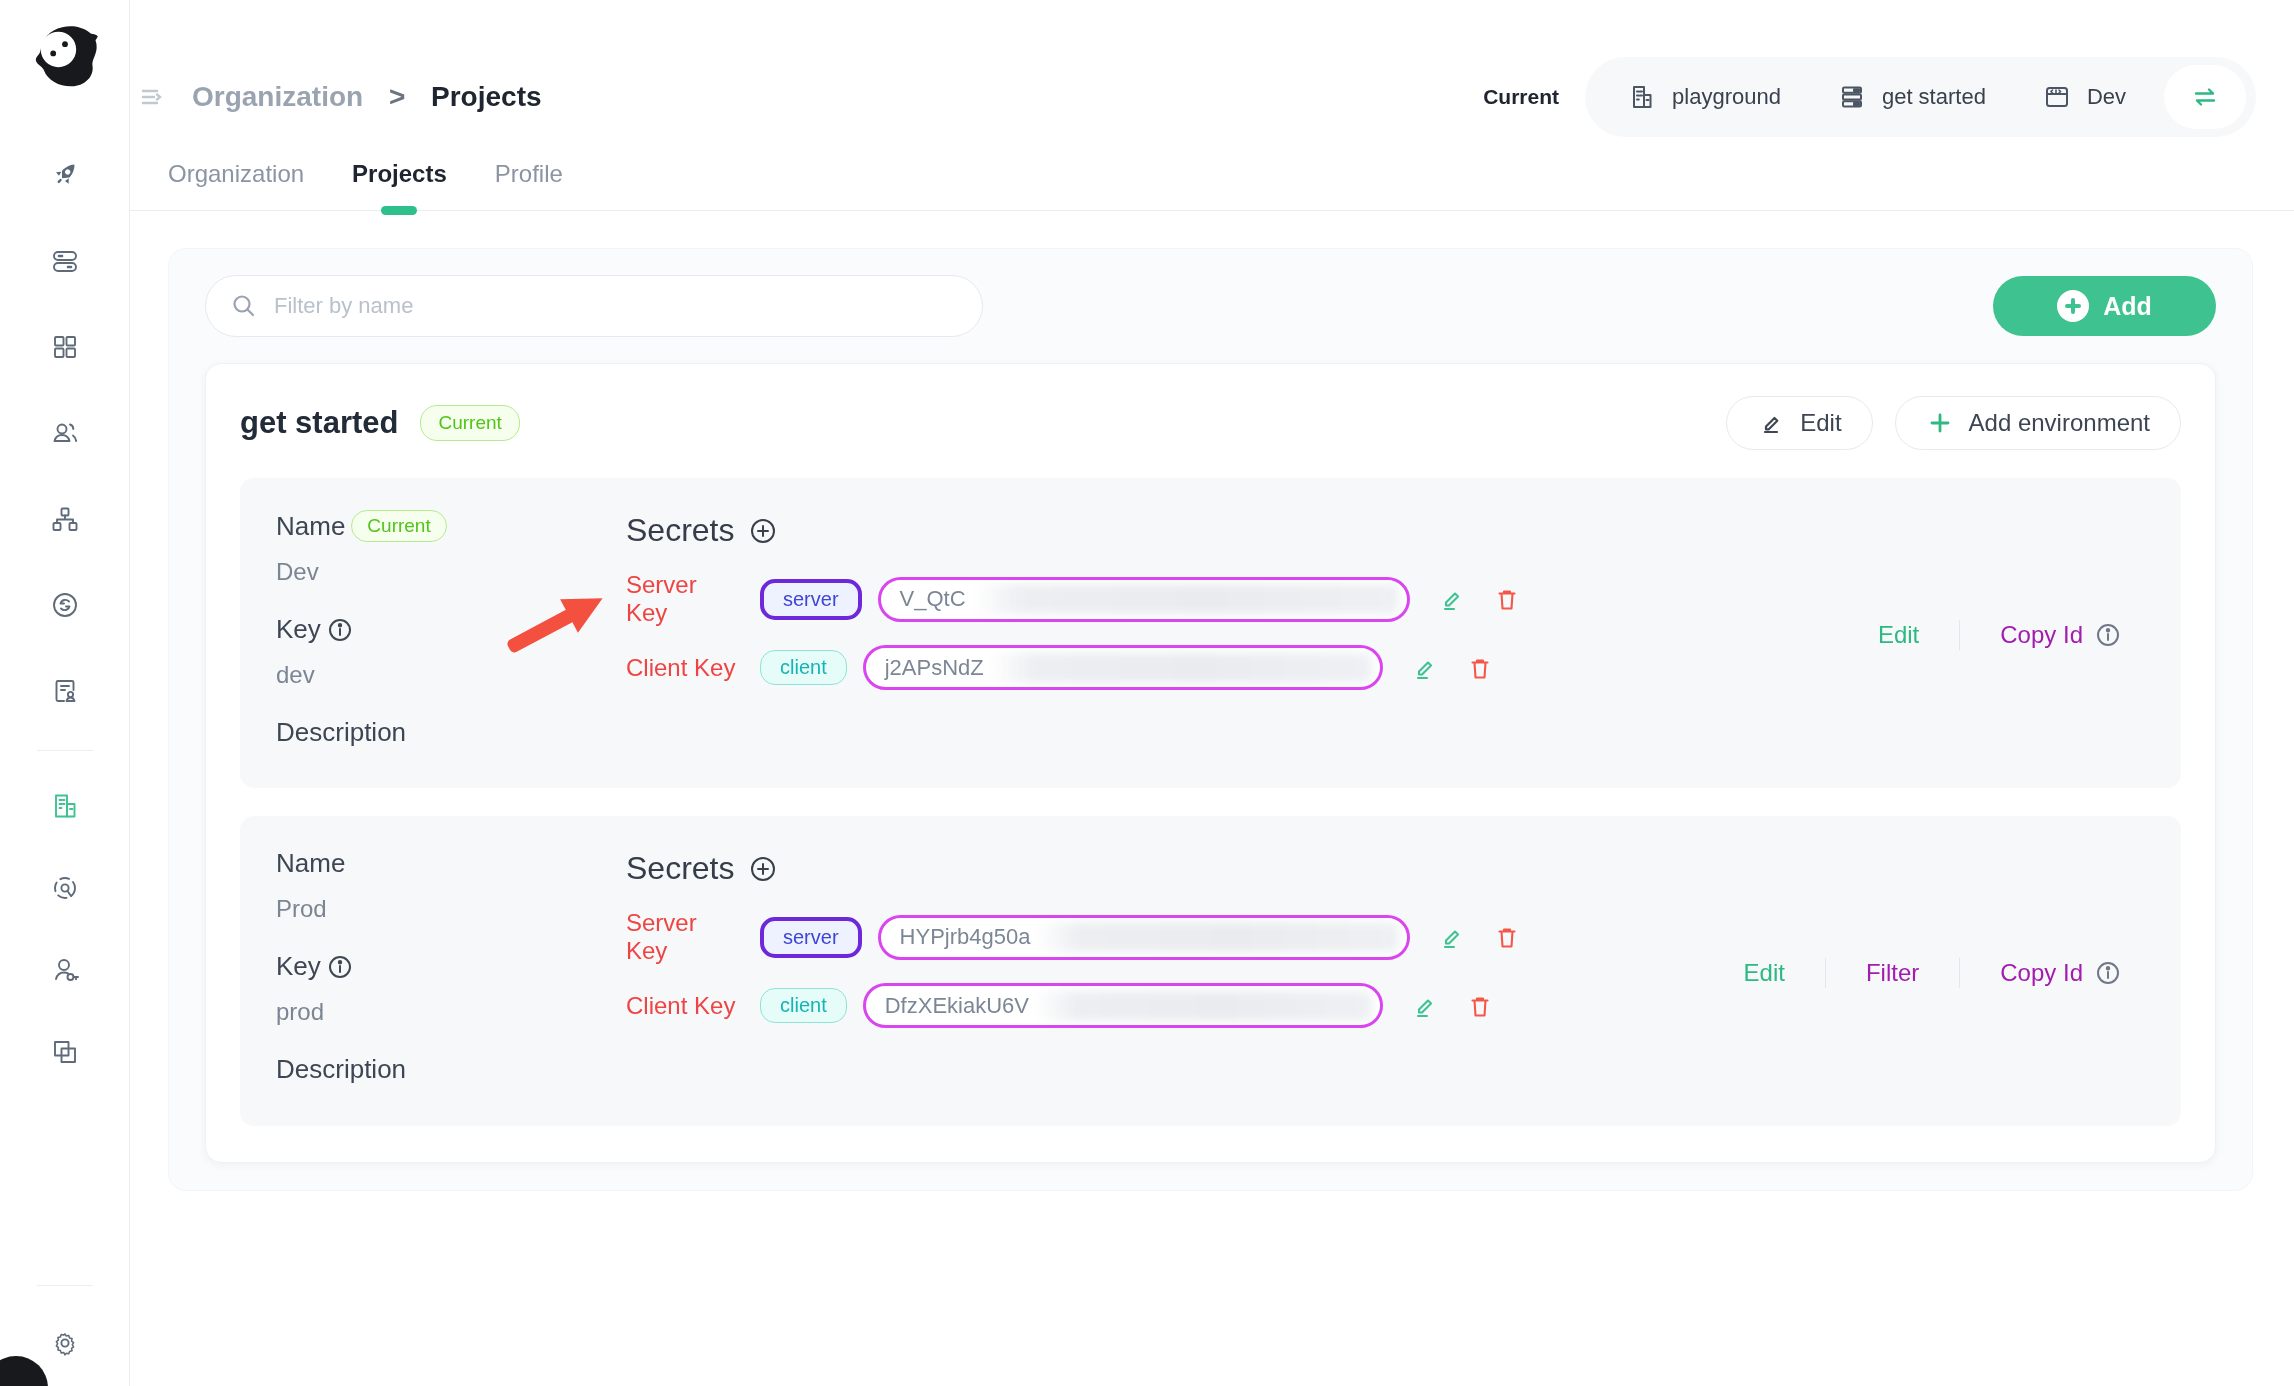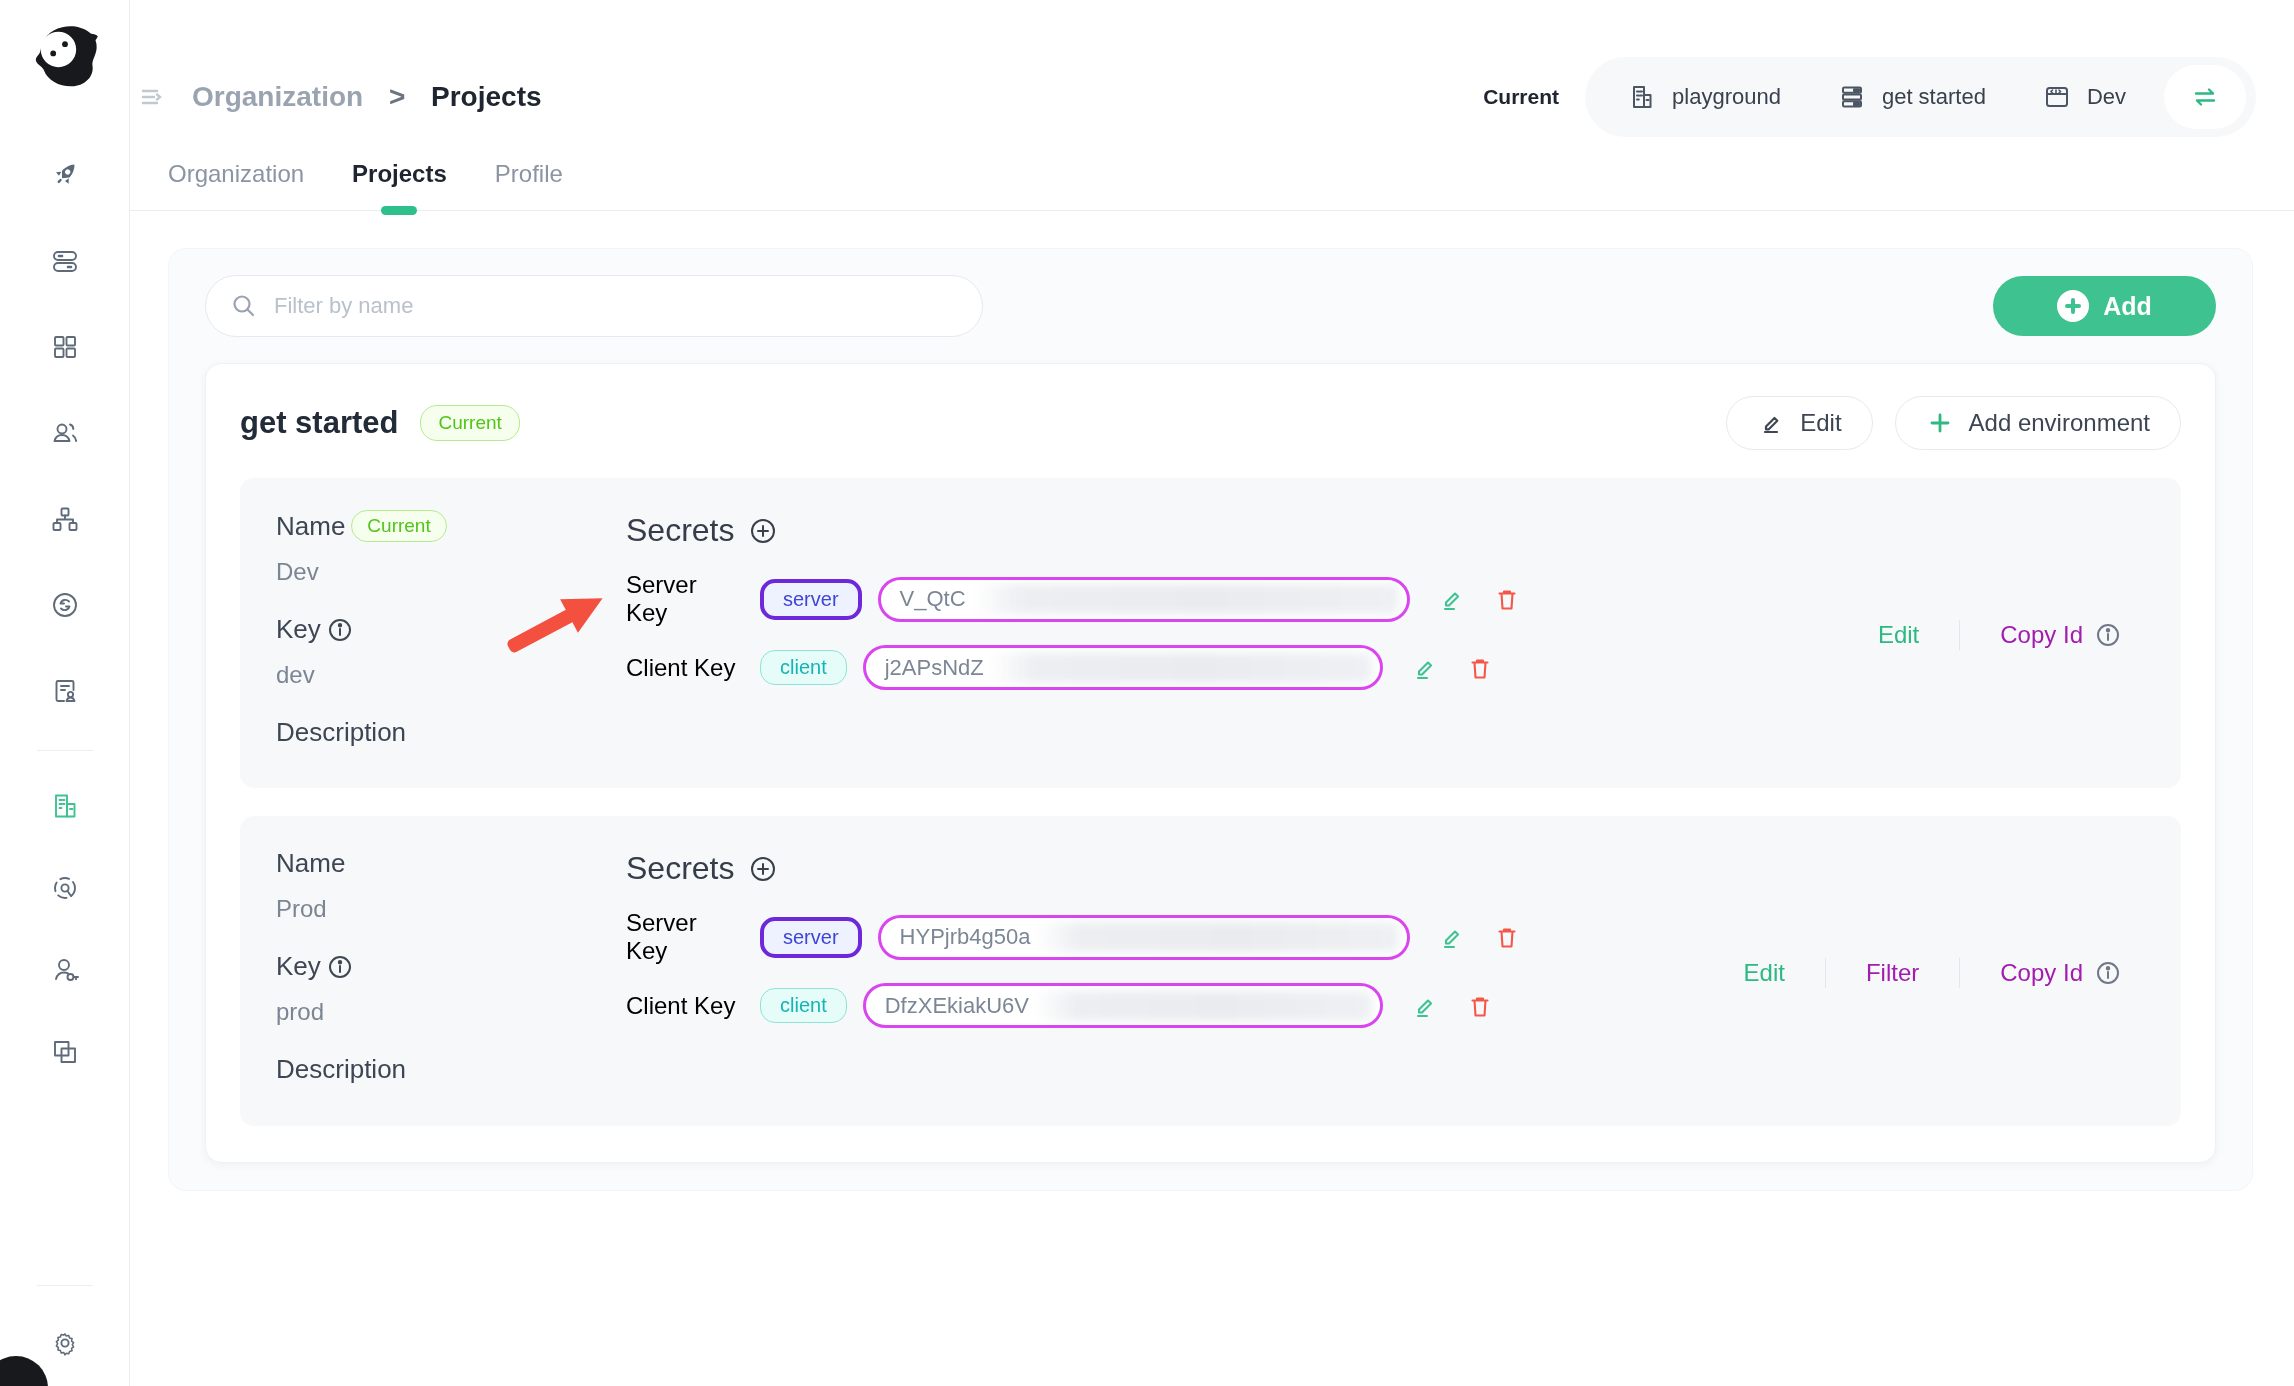--- a/index.html
+++ b/index.html
@@ -78,21 +78,21 @@
   .env-row { position:relative; margin-top:28px; background:#f7f8f9; border-radius:14px; min-height:310px;
              display:grid; grid-template-columns:350px 1fr auto; padding:32px 0 28px 36px; }
   .field-label { font-size:26px; color:#3d4654; display:flex; align-items:center; gap:6px; }
   .field-value { font-size:24px; color:#7b8594; margin:16px 0 28px; }
   .mini-badge { font-size:19px; color:#52c41a; background:#f6ffed; border:1px solid #b7eb8f; border-radius:16px; padding:4px 15px; }
   .info-ic { width:26px; height:26px; stroke:#3f4754; stroke-width:2; fill:none; stroke-linecap:round; }
   .secrets-col { padding-top:2px; }
   .secrets-head { font-size:32px; color:#353d4a; display:flex; align-items:center; gap:14px; margin-bottom:22px; }
   .plus-circle-ic { width:30px; height:30px; stroke:#39404d; stroke-width:2; fill:none; stroke-linecap:round; cursor:pointer; }
   .secret-row { display:flex; align-items:center; gap:16px; margin-bottom:18px; }
-  .secret-label { width:118px; font-size:24px; color:#000000; }
+  .secret-label { width:118px; font-size:24px; color:#ef4444; }
   .type-badge { font-size:20px; border-radius:15px; padding:5px 19px; }
   .type-badge.server { color:#3d46d6; background:#eef1fe; border:4px solid #6d28d9; }
   .type-badge.client { color:#13b5b5; background:#e6fcf9; border:1px solid #8fe3d6; }
   .secret-pill { display:flex; align-items:center; width:532px; height:45px; background:#fff; border:3px solid #d946ef;
                  border-radius:23px; padding:0 8px 0 19px; overflow:hidden; }
   .secret-pill.client-w { width:520px; }
   .secret-val { font-size:22px; color:#7c8795; white-space:nowrap; }
   .redact { flex:1; height:30px; margin-left:6px; border-radius:6px; filter:blur(5px);
             background:linear-gradient(90deg, rgba(236,238,241,0) 0%, #eceef1 12%, #e9ebee 55%, #eef0f3 100%); }
   .ic-btn { width:30px; height:30px; cursor:pointer; }

